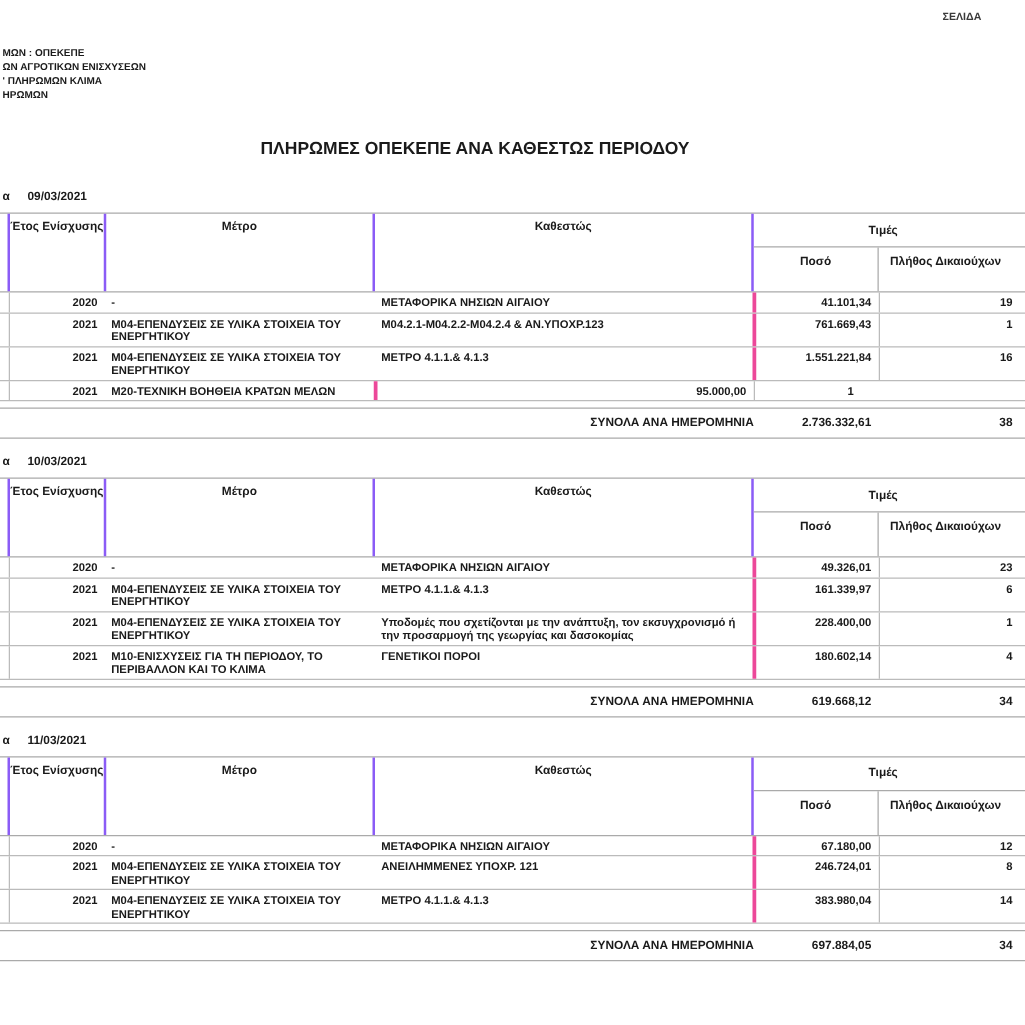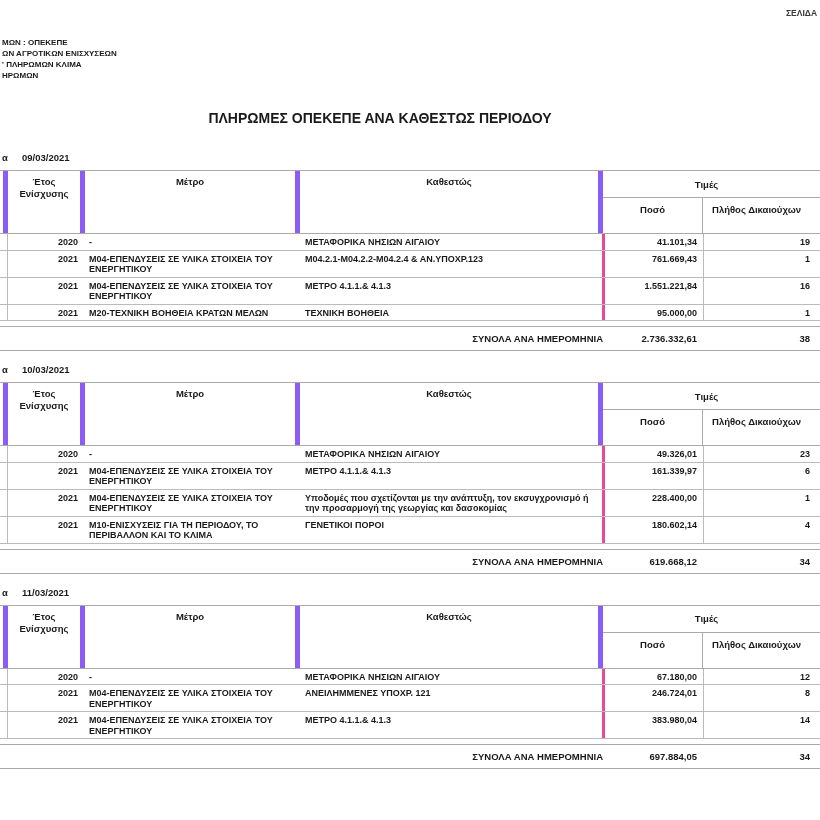--- a/index.html
+++ b/index.html
@@ -3,21 +3,21 @@
 <meta charset="utf-8">
 <style>
   html,body{margin:0;padding:0;}
   body{
     width:820px;height:820px;position:relative;overflow:hidden;
     background:#ffffff;color:#1a1a1a;
     font-family:"Liberation Sans","DejaVu Sans",sans-serif;
   }
   
   .page-label{
-    position:absolute;top:8px;left:786px;font-size:8.5px;font-weight:700;color:#3a3a3a;
+    position:absolute;top:8px;left:754px;font-size:8.5px;font-weight:700;color:#3a3a3a;
     white-space:nowrap;
   }
   
   .letterhead{
     position:absolute;top:37px;left:2px;font-size:8px;font-weight:700;line-height:11px;
     white-space:nowrap;
   }
   
   .report-title{
     position:absolute;top:111px;left:180px;width:400px;text-align:center;
@@ -30,21 +30,21 @@
   .date-prefix{position:absolute;left:2px;}
   .date-value{margin-left:22px;}
 
   .tbl{width:830px;}
   .thead{
     display:grid;grid-template-columns:8px 77px 215px 303px 227px;
     border-top:1px solid #aaaaaa;border-bottom:1px solid #aaaaaa;
     min-height:62px;font-size:9.5px;font-weight:700;
   }
   .h-cell{padding-top:5px;text-align:center;line-height:12px;}
-  .b-r{border-right:5px solid #8b5cf6;}
+  .b-r{border-right:2px solid #8b5cf6;}
   .values-group{display:flex;flex-direction:column;}
   .values-title{
     height:27px;border-bottom:1px solid #aaaaaa;display:flex;align-items:center;
     justify-content:center;padding-right:20px;box-sizing:border-box;
   }
   .values-sub{flex:1;display:grid;grid-template-columns:100px 1fr;}
   .sub-amount{border-right:1px solid #aaaaaa;text-align:center;padding-top:6px;}
   .sub-count{text-align:center;padding-top:6px;padding-right:20px;line-height:12px;}
 
   .data-row{
@@ -130,21 +130,20 @@
     <div class="c-measure">Μ04-ΕΠΕΝΔΥΣΕΙΣ ΣΕ ΥΛΙΚΑ ΣΤΟΙΧΕΙΑ ΤΟΥ ΕΝΕΡΓΗΤΙΚΟΥ</div>
     <div class="c-regime">ΜΕΤΡΟ 4.1.1.&amp; 4.1.3</div>
     <div class="c-amount">1.551.221,84</div>
     <div class="c-count">16</div>
   </div>
 
   <div class="data-row">
     <div class="c-stub"></div>
     <div class="c-year">2021</div>
     <div class="c-measure">Μ20-ΤΕΧΝΙΚΗ ΒΟΗΘΕΙΑ ΚΡΑΤΩΝ ΜΕΛΩΝ</div>
-    <div class="c-regime">ΤΕΧΝΙΚΗ ΒΟΗΘΕΙΑ</div>
     <div class="c-amount">95.000,00</div>
     <div class="c-count">1</div>
   </div>
 </div>
     </div>
     <div class="total-row">
       <div class="t-label">ΣΥΝΟΛΑ ΑΝΑ ΗΜΕΡΟΜΗΝΙΑ</div>
       <div class="t-amount">2.736.332,61</div>
       <div class="t-count">38</div>
     </div>

